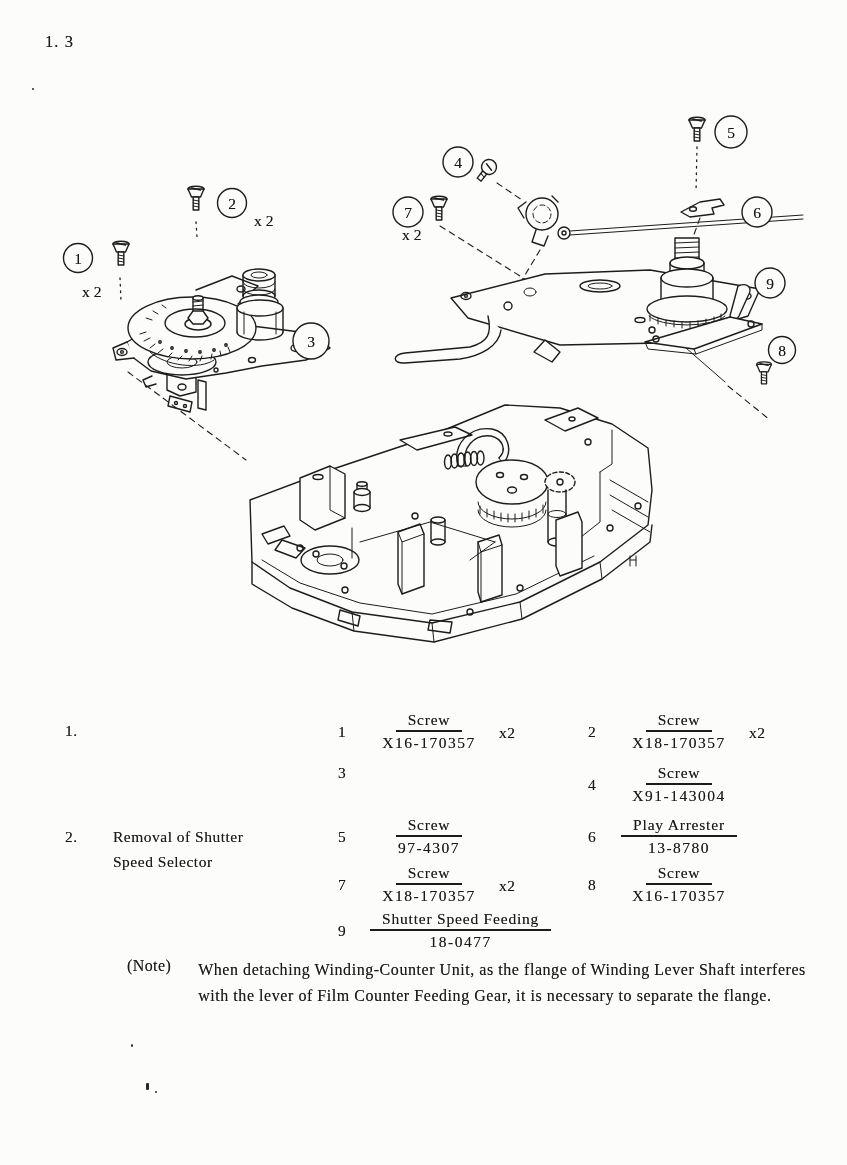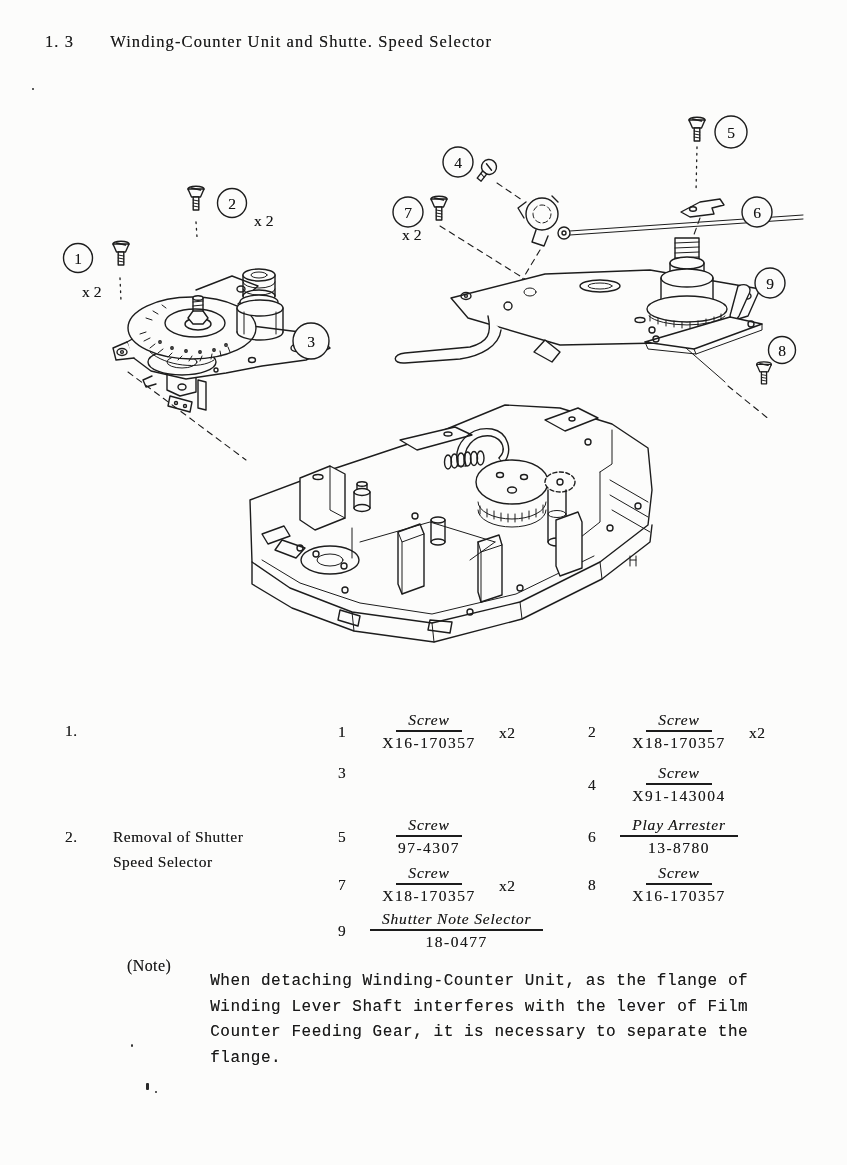--- a/index.html
+++ b/index.html
@@ -21,36 +21,35 @@
   .diagram text{font-family:"Liberation Serif","DejaVu Serif",serif;font-size:15px;
     fill:#171717;stroke:none;}
   .diagram .callout text{font-size:15.5px;}
   
   .parts{position:absolute;left:0;top:700px;width:847px;height:255px;font-size:15.5px;}
   .proc{position:absolute;left:65px;display:flex;gap:28px;letter-spacing:.5px;line-height:25px;}
   .proc .pnum{width:20px;}
   .item{position:absolute;display:flex;align-items:center;letter-spacing:.4px;}
   .item .ref{width:20px;text-align:center;margin-right:18px;}
   .frac{display:inline-flex;flex-direction:column;align-items:center;min-width:118px;}
-  .frac .name{padding:0 12px 1px;border-bottom:2px solid #1c1c1c;white-space:nowrap;letter-spacing:.8px;font-style:italic;}
+  .frac .name{padding:0 12px 1px;border-bottom:2px solid #1c1c1c;white-space:nowrap;letter-spacing:.8px;}
   .frac .pn{padding-top:2px;white-space:nowrap;letter-spacing:1.5px;}
   .item .qty{margin-left:11px;letter-spacing:.5px;transform:translateY(1px);}
   
   .note{position:absolute;left:127px;top:957px;display:flex;gap:27px;font-size:16px;}
   .note .note-label{white-space:nowrap;letter-spacing:.4px;}
-  .note .note-text{margin:12px;width:612px;line-height:25.5px;letter-spacing:.55px;font-family:Liberation Mono, monospace;}
+  .note .note-text{margin:0;width:612px;line-height:25.5px;letter-spacing:.55px;}
   
   .speck{position:absolute;background:#2a2a2a;border-radius:50%;}
 </style>
 </head>
 <body>
 
 <header class="page-header">
   <span>1. 3</span>
-  <span>Winding-Counter Unit and Shutte. Speed Selector</span>
 </header>
 
 <svg class="diagram" viewBox="0 0 847 580" xmlns="http://www.w3.org/2000/svg">
   <defs>
     <g id="screwV">
       <ellipse cx="0" cy="-6" rx="8" ry="2.8" class="fw"></ellipse>
       <path d="M-8,-6 L8,-6 L4.5,2 L-4.5,2 Z" class="fw"></path>
       <line x1="-4.5" y1="-7" x2="4.5" y2="-5"></line>
       <rect x="-2.8" y="2" width="5.6" height="13" class="fw"></rect>
       <line x1="-2.8" y1="5" x2="2.8" y2="6" class="thin"></line>
@@ -395,21 +394,21 @@
   <div class="item" style="left:582px;top:164px">
     <span class="ref">8</span>
     <span class="frac">
         <span class="name">Screw</span>
         <span class="pn">X16-170357</span>
       </span>
   </div>
   <div class="item" style="left:332px;top:210px">
     <span class="ref">9</span>
     <span class="frac">
-        <span class="name">Shutter Note Selector</span>
+        <span class="name">Shutter Speed Feeding</span>
         <span class="pn">18-0477</span>
       </span>
   </div>
 </section>
 
 <section class="note">
   <span class="note-label">(Note)</span>
   <p class="note-text">When detaching Winding-Counter Unit, as the flange of Winding Lever Shaft interferes with the lever of Film Counter Feeding Gear, it is necessary to separate the flange.</p>
 </section>
 

